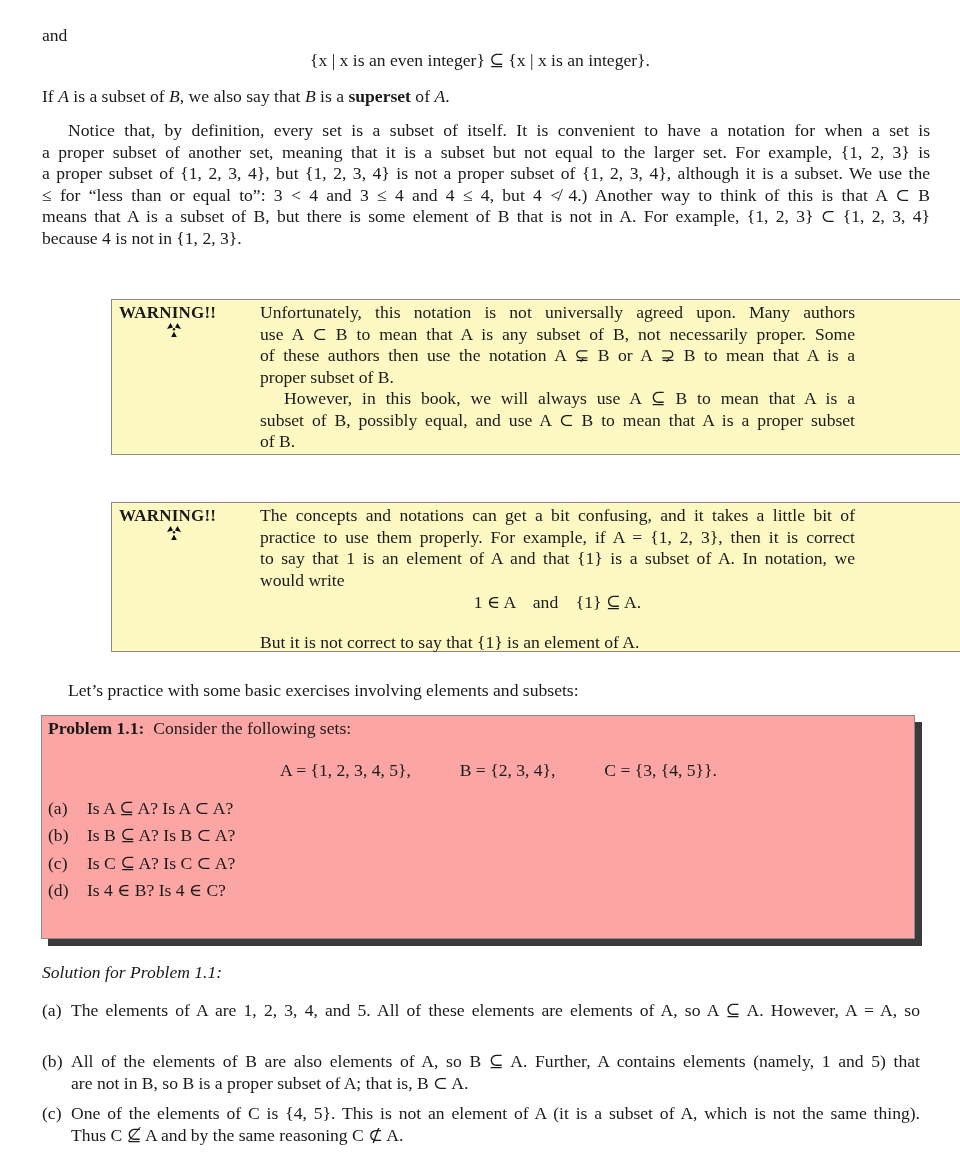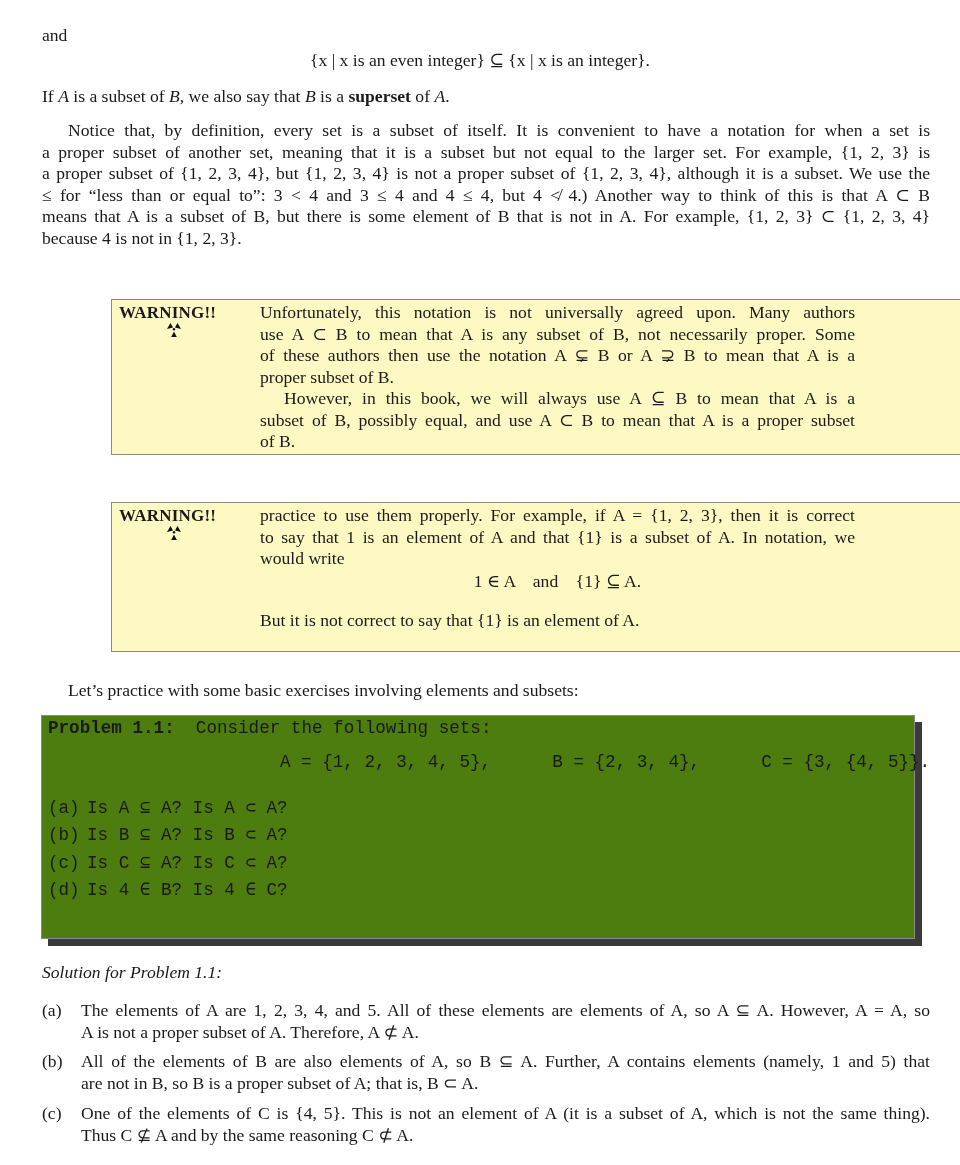--- a/index.html
+++ b/index.html
@@ -30,28 +30,28 @@
   .warn-body .row.last { text-align-last: left; }
   .warn-body .indent { padding-left: 24px; }
   .warn-body .center { text-align: left; text-align-last: center; }
 
   .prob-shadow {
     position: absolute; left: 48px; top: 722px; width: 874px; height: 224px;
     background: #3a3a3a;
   }
   .prob {
     position: absolute; left: 41px; top: 715px; width: 874px; height: 224px;
-    background: #4d7c0f; border: 1px solid #8a8a8a; box-sizing: border-box; font-family: Liberation Mono, monospace;
+    background: #fca5a5; border: 1px solid #8a8a8a; box-sizing: border-box;
   }
   .prob .row { position: absolute; left: 6px; white-space: nowrap; }
   .prob .lbl { display: inline-block; width: 39px; }
 
   .sol { position: absolute; left: 42px; width: 888px; }
   .sol .lbl { position: absolute; left: 0; }
-  .sol .txt { position: absolute; left: 39px; width: 849px; font-family: Liberation Serif, serif; }
+  .sol .txt { position: absolute; left: 29px; width: 849px; }
   .sol .txt .row { display: block; text-align: justify; text-align-last: justify; height: 21.5px; white-space: nowrap; }
   .sol .txt .row.last { text-align-last: left; }
 </style>
 </head>
 <body>
 
 <div class="line" style="left:42px; top:25px;">and</div>
 <div class="line" style="left:0; width:960px; top:50px; text-align:center; padding-left:0; box-sizing:border-box;">{x | x is an even integer} ⊆ {x | x is an integer}.</div>
 <div class="line" style="left:42px; top:86px;">
   <span>If </span><i>A</i><span> is a subset of </span><i>B</i><span>, we also say that </span><i>B</i><span> is a </span><b>superset</b><span> of </span><i>A</i><span>.</span>
@@ -87,56 +87,56 @@
 
 <div class="warn" style="top:502px; height:150px;">
   <div class="warn-label">WARNING!!</div>
   <svg class="warn-icon" viewBox="0 0 16 16">
     <path d="M1,7 L4.5,1 L7,5.5 Z" fill="#111"></path>
     <path d="M15,7 L11.5,1 L9,5.5 Z" fill="#111"></path>
     <path d="M5.2,15 L8,9.5 L10.8,15 Z" fill="#111"></path>
     <circle cx="8" cy="7.3" r="1.2" fill="#111"></circle>
   </svg>
   <div class="warn-body">
+    <span class="row">The concepts and notations can get a bit confusing, and it takes a little bit of</span>
     <span class="row">practice to use them properly. For example, if A = {1, 2, 3}, then it is correct</span>
     <span class="row">to say that 1 is an element of A and that {1} is a subset of A. In notation, we</span>
     <span class="row last">would write</span>
     <span class="row center" style="margin-top:1px; white-space:pre;">1 ∈ A    and    {1} ⊆ A.</span>
     <span class="row last" style="margin-top:18px;">But it is not correct to say that {1} is an element of A.</span>
   </div>
 </div>
 
 <div class="line" style="left:68px; top:680px;">Let’s practice with some basic exercises involving elements and subsets:</div>
 
 <div class="prob-shadow"></div>
 <div class="prob">
   <div class="row" style="top:2px;">
     <b>Problem 1.1:</b>&nbsp;
     <span>Consider the following sets:</span>
   </div>
-  <div class="row" style="top:36px; left:238px;">
+  <div class="row" style="top:44px; left:238px;">
     <span>A = {1, 2, 3, 4, 5},</span>
     <span style="display:inline-block; width:40px;"></span>
     <span>B = {2, 3, 4},</span>
     <span style="display:inline-block; width:40px;"></span>
     <span>C = {3, {4, 5}}.</span>
   </div>
   <div class="row" style="top:82px;"><span class="lbl">(a)</span><span>Is A ⊆ A? Is A ⊂ A?</span></div>
   <div class="row" style="top:109px;"><span class="lbl">(b)</span><span>Is B ⊆ A? Is B ⊂ A?</span></div>
   <div class="row" style="top:137px;"><span class="lbl">(c)</span><span>Is C ⊆ A? Is C ⊂ A?</span></div>
   <div class="row" style="top:164px;"><span class="lbl">(d)</span><span>Is 4 ∈ B? Is 4 ∈ C?</span></div>
 </div>
 
 <div class="line" style="left:42px; top:962px; font-style:italic;">Solution for Problem 1.1:</div>
 
 <div class="sol" style="top:1000px;">
   <span class="lbl">(a)</span>
   <div class="txt">
     <span class="row">The elements of A are 1, 2, 3, 4, and 5. All of these elements are elements of A, so A ⊆ A. However, A = A, so</span>
-    <span class="row last">A is not a proper subset of A. Therefore, A ⊄ A.</span>
   </div>
 </div>
 
 <div class="sol" style="top:1051px;">
   <span class="lbl">(b)</span>
   <div class="txt">
     <span class="row">All of the elements of B are also elements of A, so B ⊆ A. Further, A contains elements (namely, 1 and 5) that</span>
     <span class="row last">are not in B, so B is a proper subset of A; that is, B ⊂ A.</span>
   </div>
 </div>

